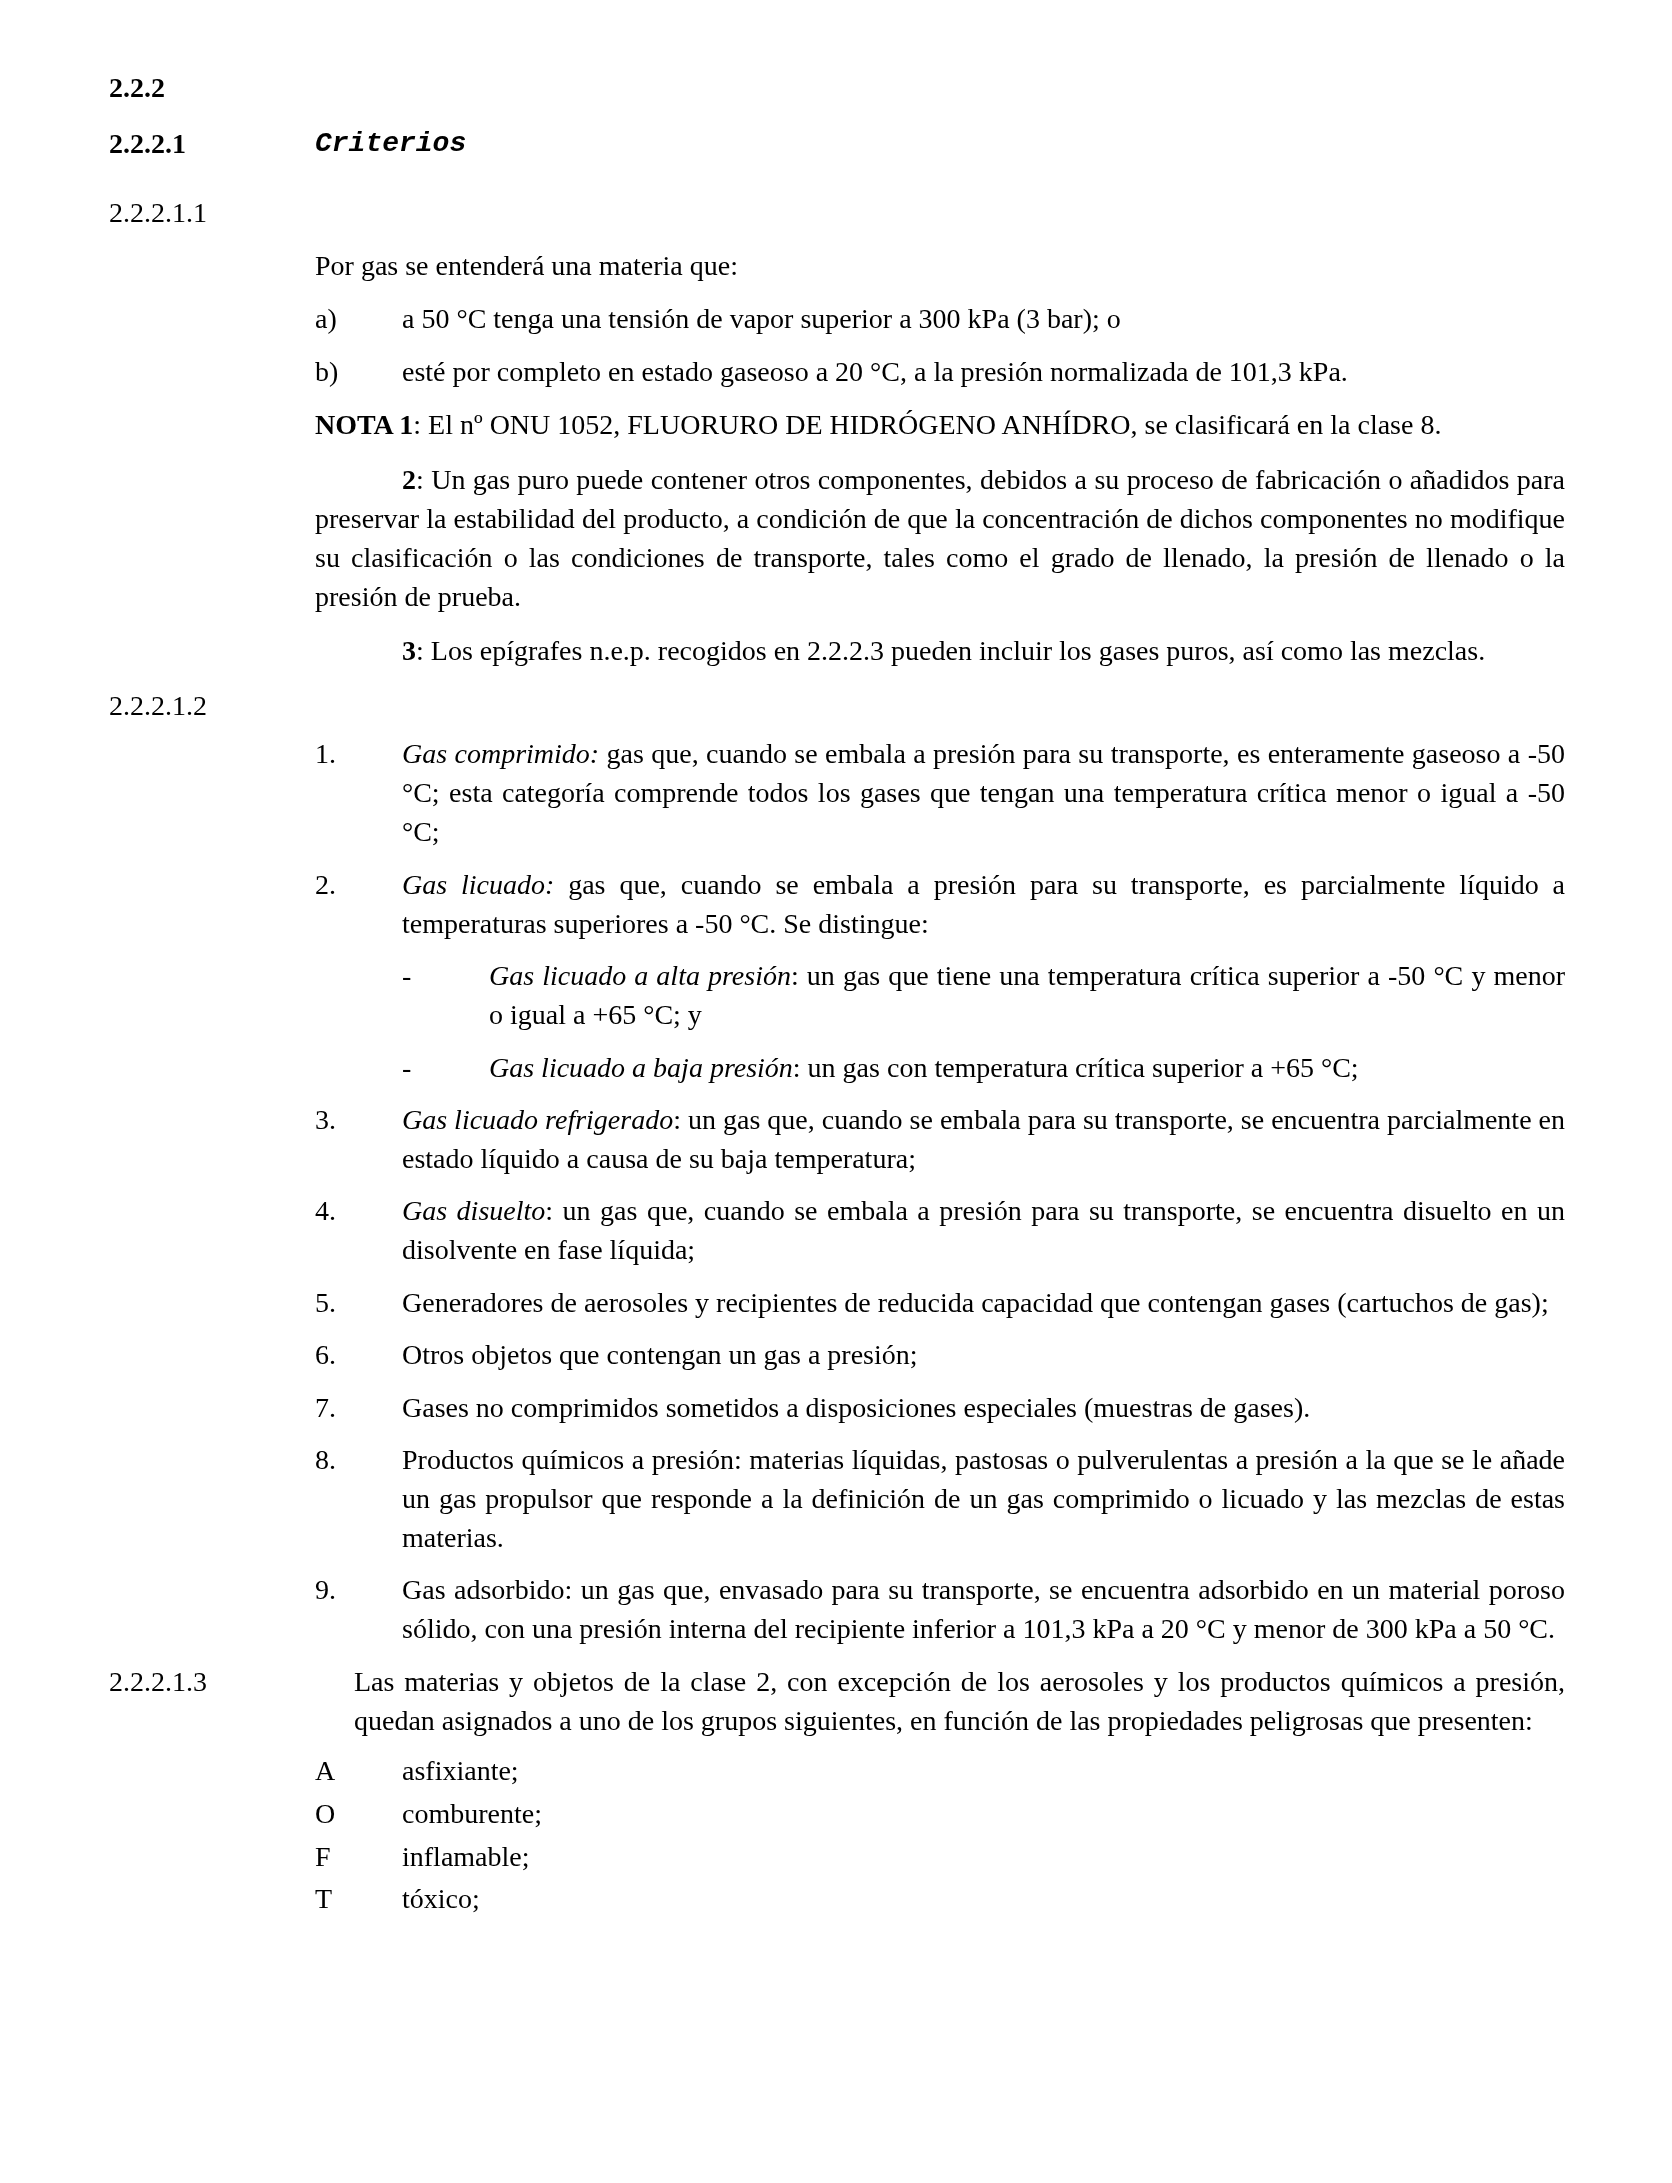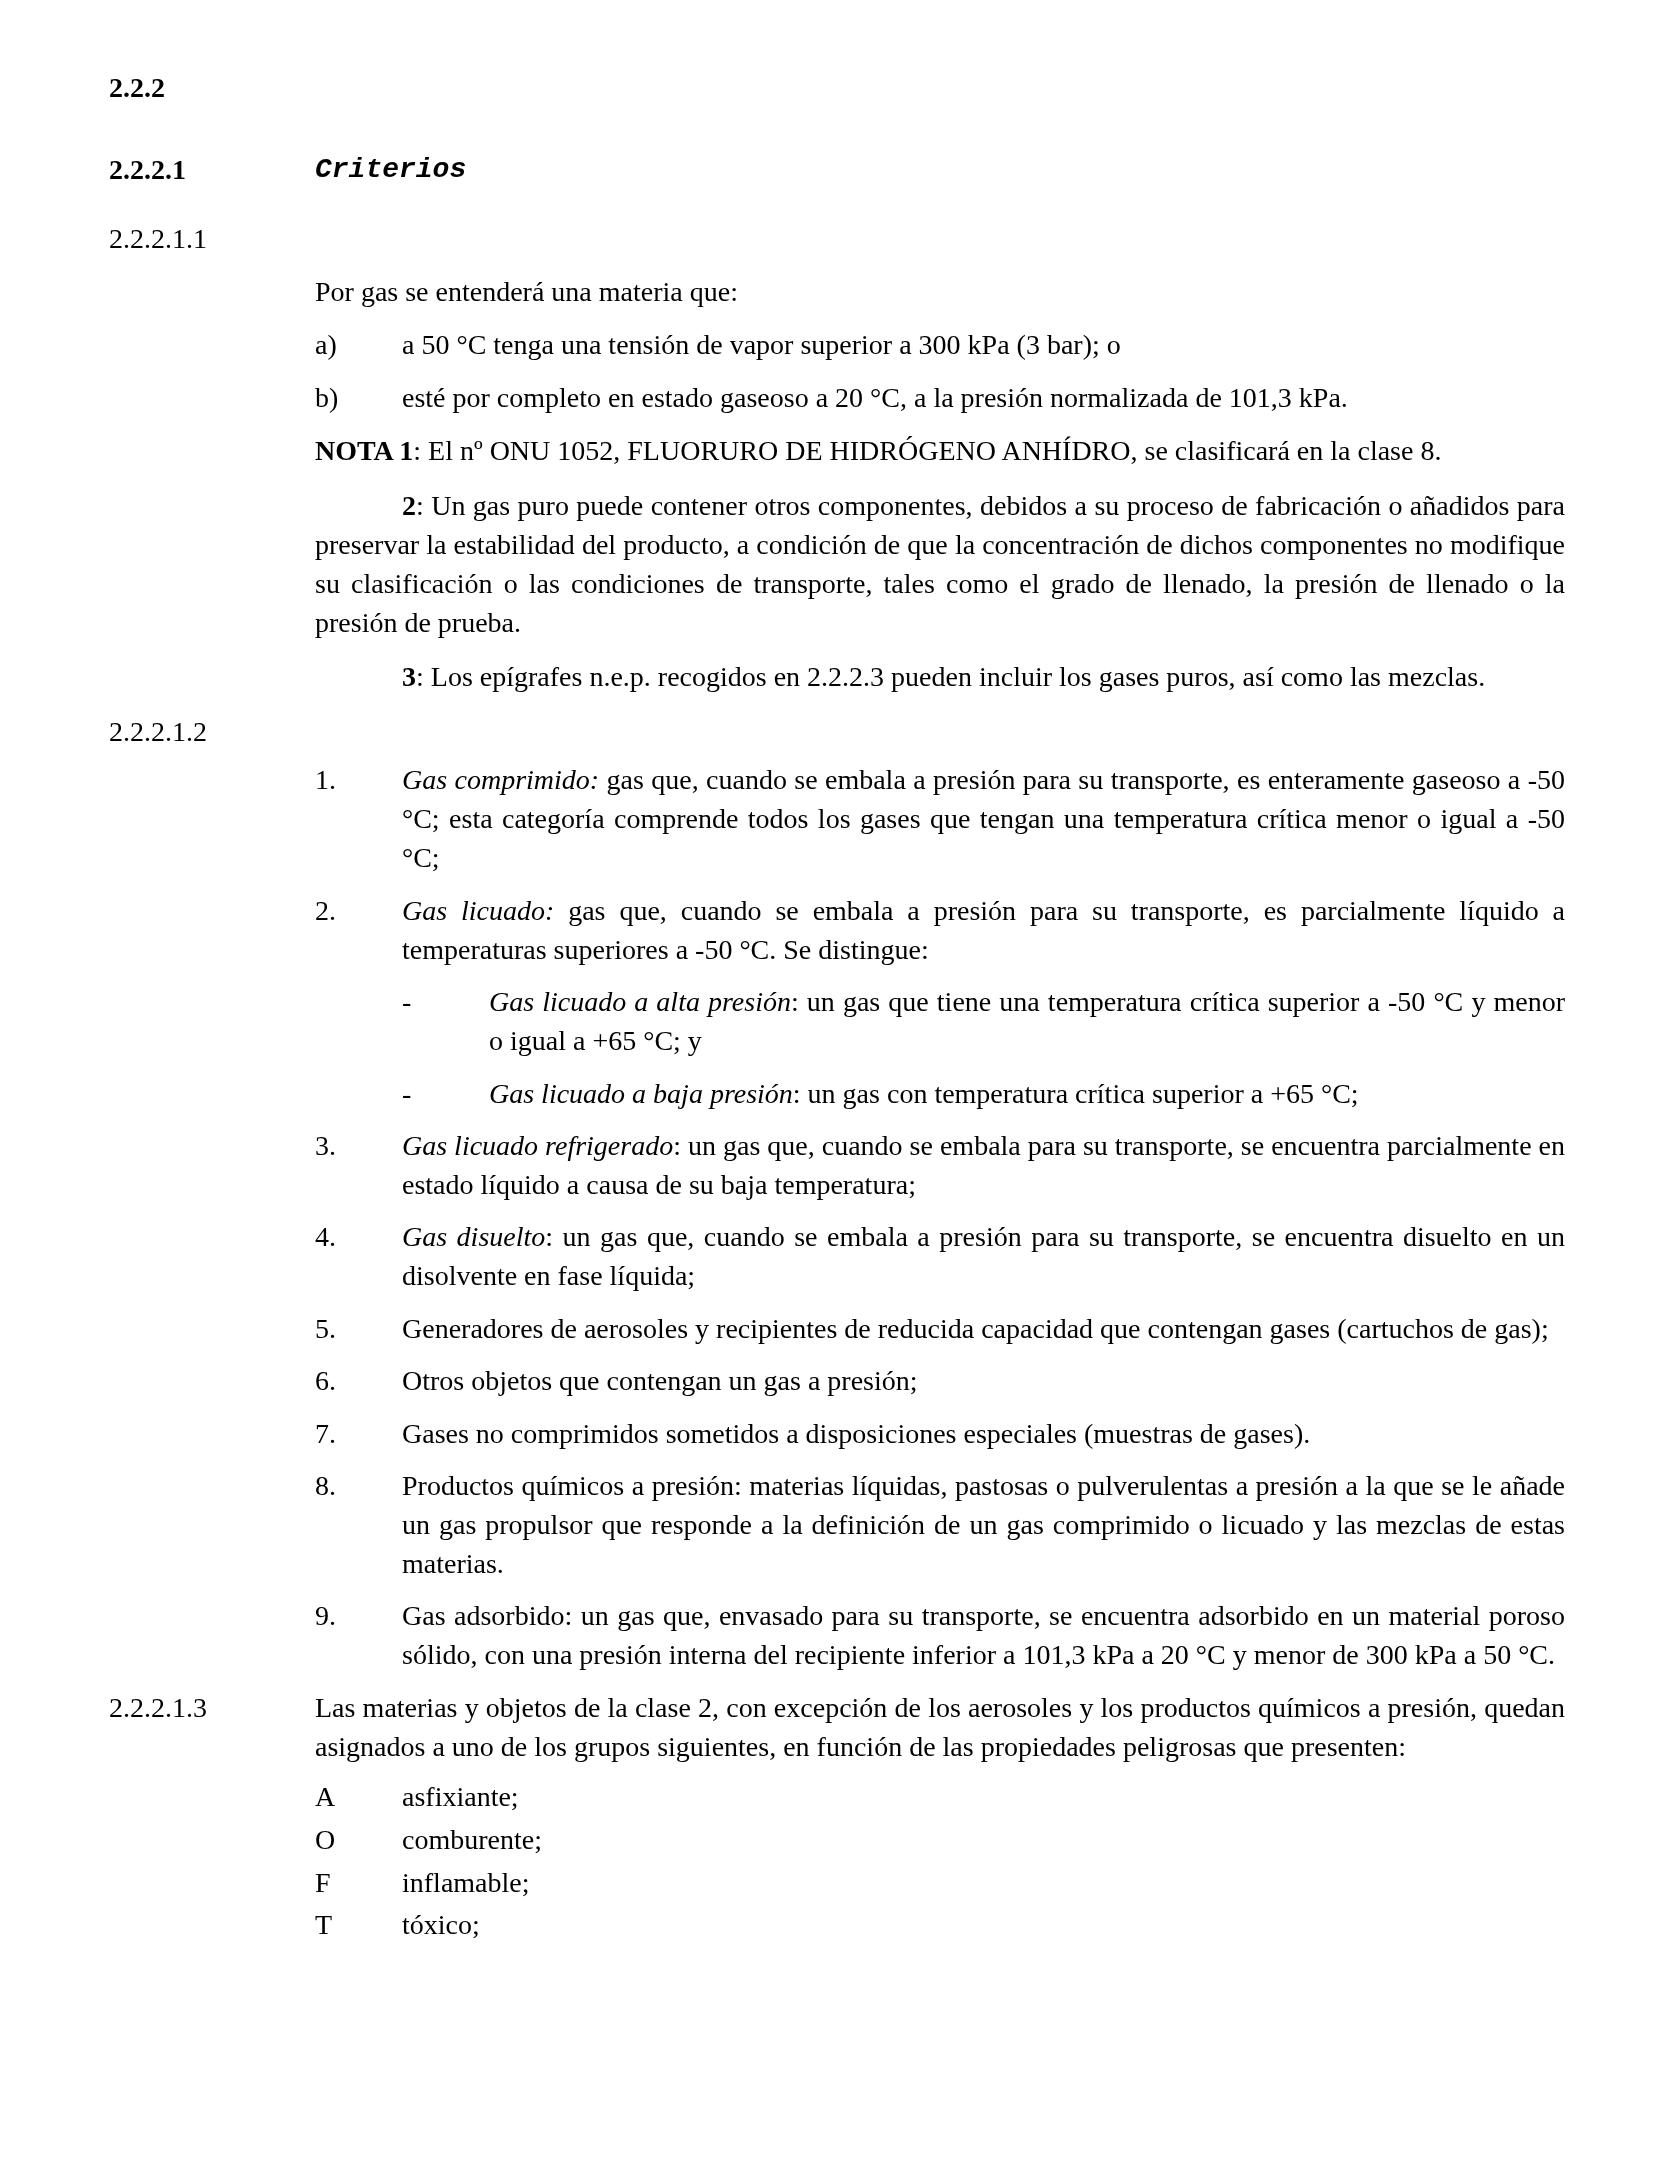--- a/index.html
+++ b/index.html
@@ -28,23 +28,23 @@
     flex: 0 0 206px;
   }
   .body-col {
     flex: 1 1 auto;
     text-align: justify;
   }
   .bold   { font-weight: bold; }
   .italic { font-style: italic; }
   .bolditalic { font-weight: bold; font-style: italic; font-family: Liberation Mono, monospace; }
 
-  .heading-row    { margin-bottom: 43px; }
+  .heading-row    { margin-bottom: 17px; }
   .criterios-row  { margin-bottom: 30px; }
-  .para-row       { margin-bottom: 14px; }
+  .para-row       { margin-bottom: 14px; gap: 39px; }
   .intro-para     { margin-left: 206px; margin-bottom: 14px; }
   .cond-item, .list-item, .group-item {
     display: flex;
     align-items: flex-start;
     margin-left: 206px;
   }
   .cond-item  { margin-bottom: 14px; }
   .list-item  { margin-bottom: 13.4px; }
   .group-item { margin-bottom: 3.9px; }
   .list-item.sub { margin-left: 293px; }

